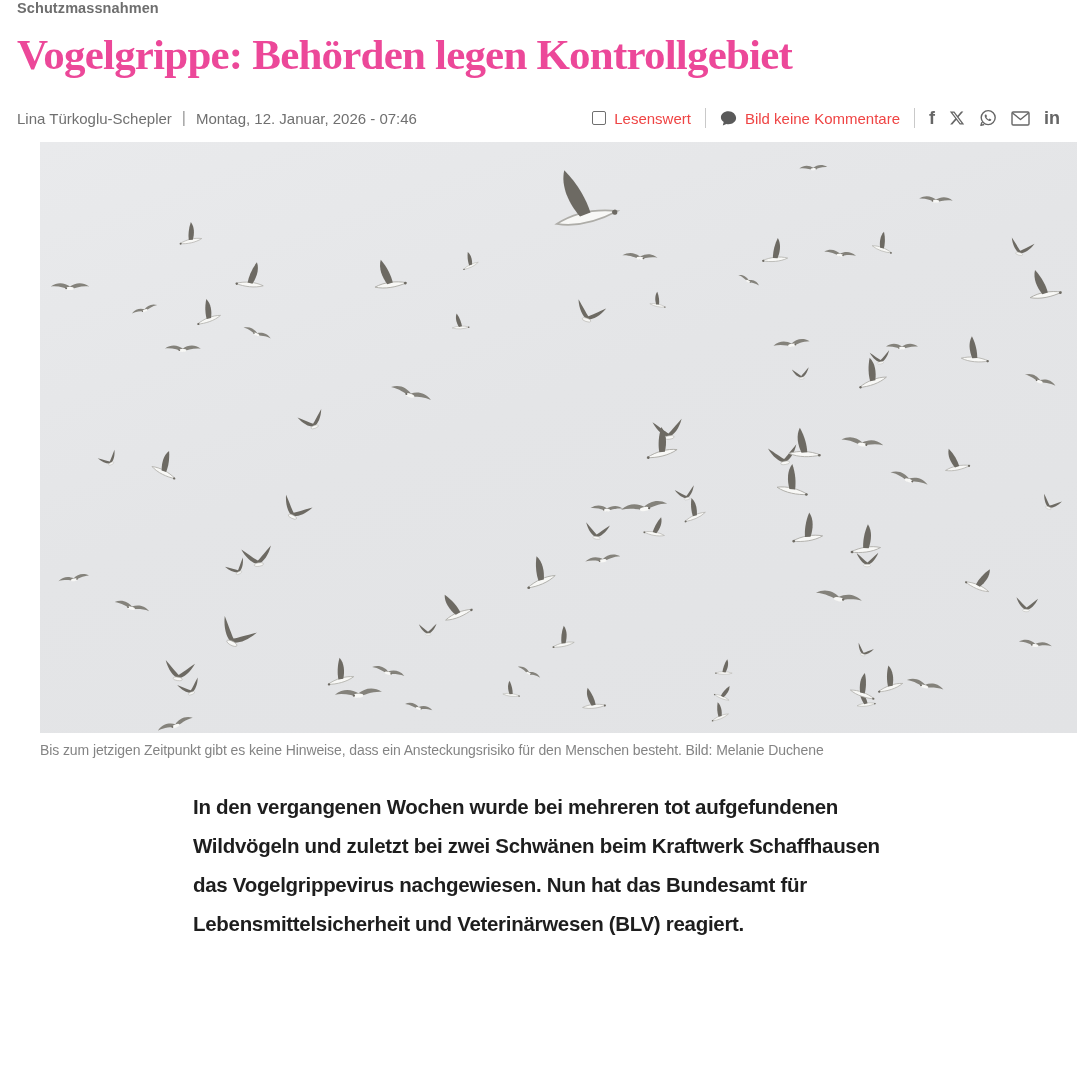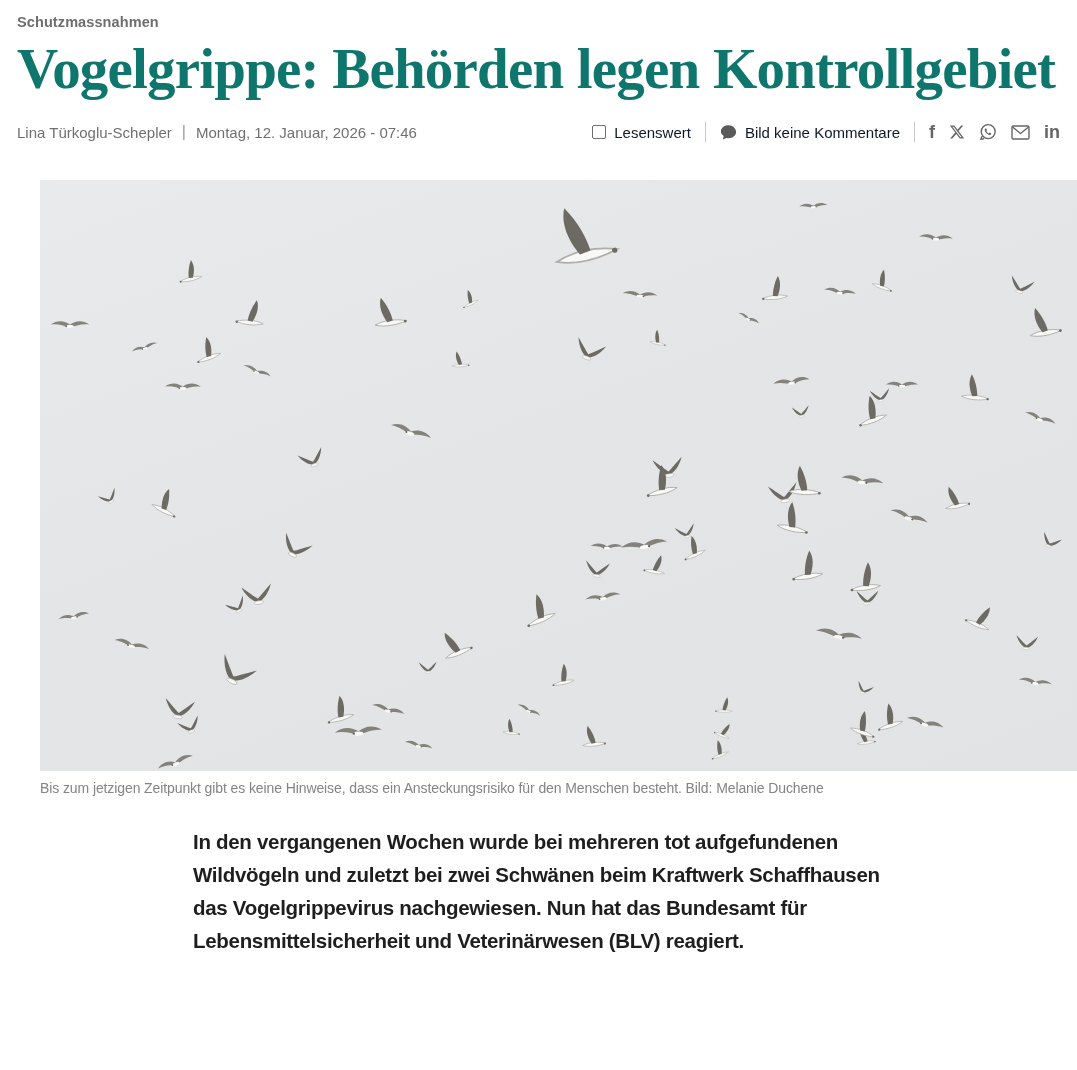--- a/index.html
+++ b/index.html
@@ -1,86 +1,85 @@
 <!DOCTYPE html>
 <html><head>
 <meta charset="utf-8">
 <style>
   * { box-sizing: border-box; margin: 0; padding: 0; }
   html, body { width: 1077px; background: #ffffff; }
   body { height: 1070px; overflow: hidden; font-family: "Liberation Sans", sans-serif; }
   .page { position: relative; width: 1077px; padding: 0 17px; }
 
   .kicker {
-    padding-top: 14px;
     font-size: 14.5px;
     font-weight: 700;
     color: #6e6e6e;
     letter-spacing: 0.1px;
     cursor: pointer;
   }
 
   h1.headline {
     margin-top: 11px;
     font-family: "Liberation Serif", serif;
     font-weight: 700;
-    font-size: 57px;
+    font-size: 43px;
     line-height: 56px;
     letter-spacing: -0.8px;
-    color: #0f766e;
+    color: #ec4899;
   }
 
   .meta-row {
     margin-top: 25px;
     display: flex;
     align-items: center;
     justify-content: space-between;
   }
   .byline { font-size: 15px; color: #707070; display: flex; align-items: center; gap: 10px; }
   .byline .vbar { color: #9a9a9a; font-size: 16px; }
 
   .meta-actions { display: flex; align-items: center; color: #565656; }
   .meta-item {
     display: flex; align-items: center; gap: 8px;
     background: none; border: none; font-family: inherit;
-    font-size: 15px; color: #0f172a; cursor: pointer;
+    font-size: 15px; color: #ef4444; cursor: pointer;
   }
   .vsep { width: 1px; height: 20px; background: #c9c9c9; margin: 0 14px; }
   .checkbox-icon {
     width: 14px; height: 14px;
     border: 1.6px solid #6f6f6f; border-radius: 2px;
     display: inline-block;
   }
   .share-icons { display: flex; align-items: center; gap: 14px; color: #666666; }
   .share-icons .glyph-btn {
     background: none; border: none; cursor: pointer; color: #666666;
     font-family: "Liberation Sans", sans-serif; font-weight: 700; font-size: 18px;
     line-height: 18px; padding: 0;
   }
   .share-icons svg { display: block; cursor: pointer; }
 
-  figure.article-figure { margin-top: 38px; padding-left: 23px; }
+  figure.article-figure { margin-top: 14px; padding-left: 23px; }
   .photo {
     width: 1043px; height: 591px;
     background: linear-gradient(160deg, #e9eaec 0%, #e4e5e7 45%, #e2e3e5 100%);
     overflow: hidden; position: relative;
   }
   .photo svg { display: block; width: 100%; height: 100%; }
   figcaption {
     margin-top: 9px;
     font-size: 14px;
     color: #848484;
     letter-spacing: -0.1px;
   }
 
   .lead {
     margin: 29px 0 0 176px;
     width: 700px;
     font-size: 20.5px;
-    line-height: 33px;
+    line-height: 39px;
     font-weight: 700;
     letter-spacing: -0.3px;
     color: #1e1e1e;
   }
 </style>
 </head>
 <body>
 
 <div class="page">
 

